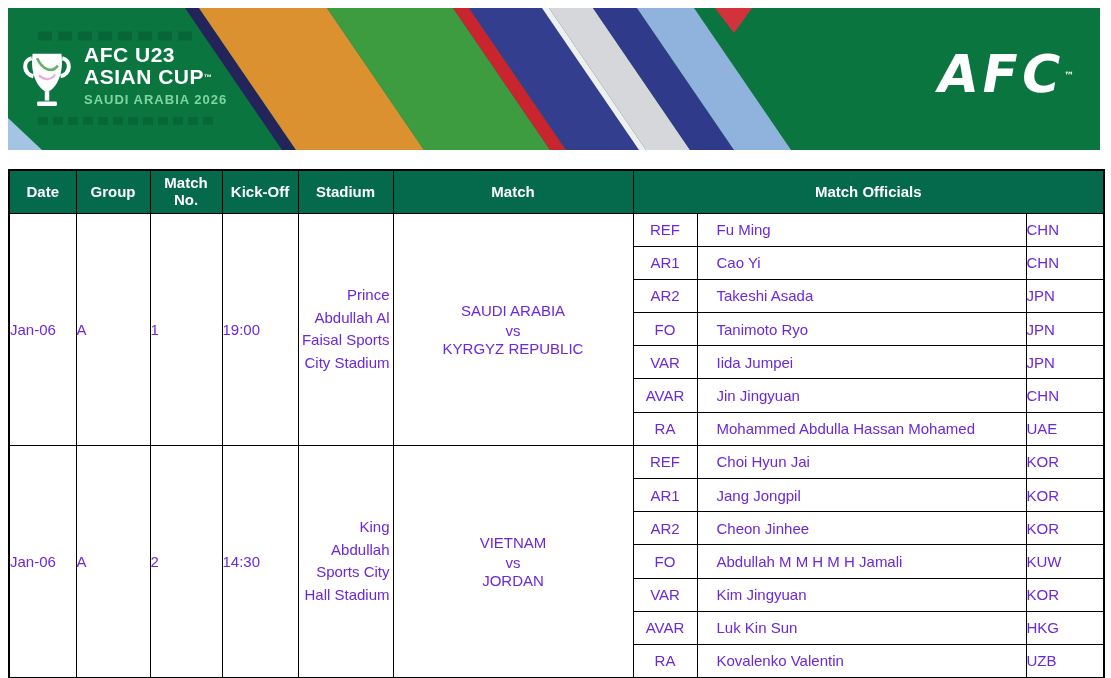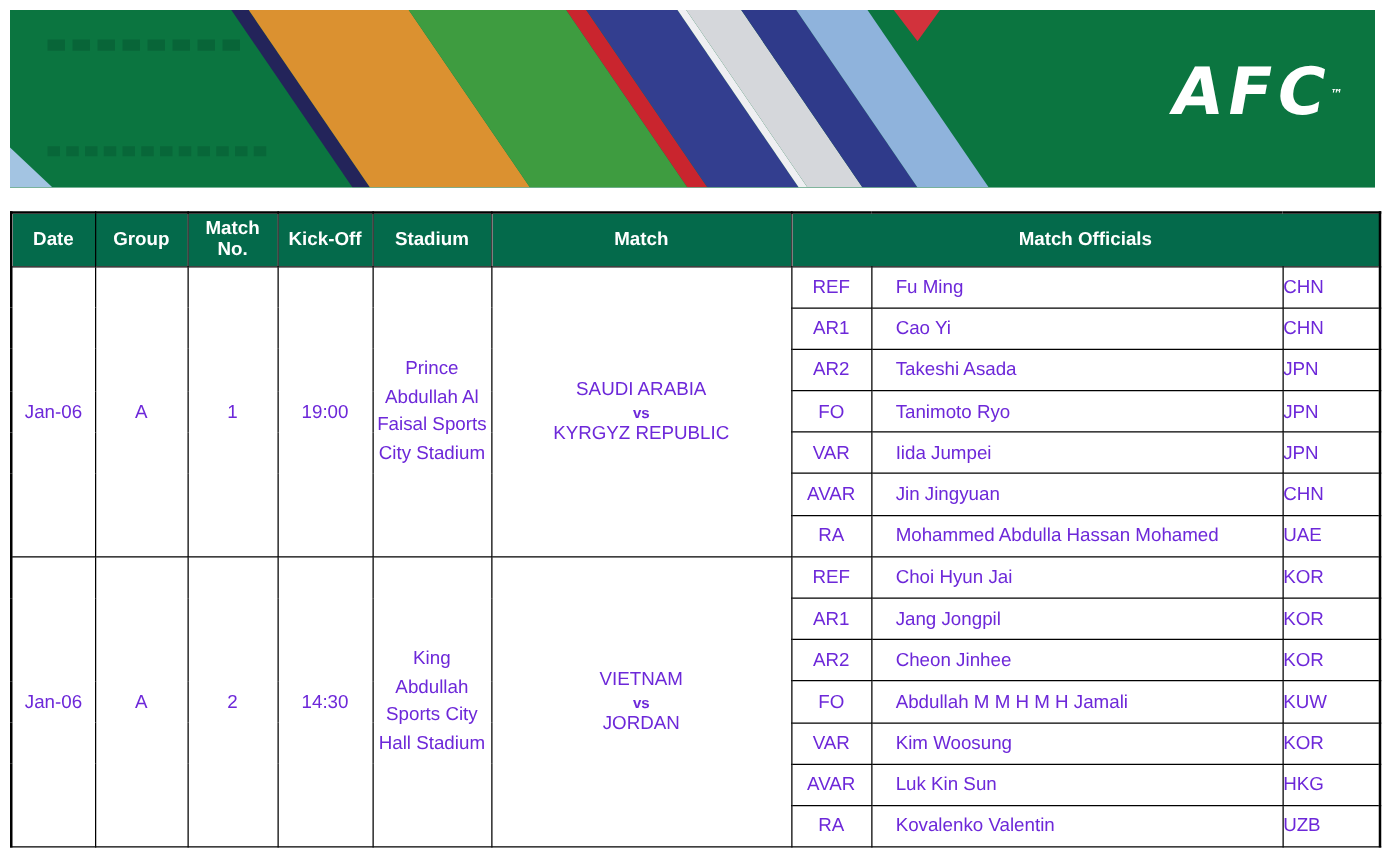--- a/index.html
+++ b/index.html
@@ -25,29 +25,29 @@
   .sched { position: absolute; left: 8px; top: 169px; width: 1095px;
            border-collapse: collapse; table-layout: fixed; }
   .sched td, .sched th { border: 1px solid #000; overflow: hidden; }
   .sched { border: 2px solid #000; }
   .sched thead tr { height: 43px; }
   .sched thead th { background: #046A4B; color: #ffffff; font-weight: 700; font-size: 15px;
                     text-align: center; vertical-align: middle; line-height: 1.1; padding: 0 2px;
                     border-color: #000; }
   .sched tbody tr { height: 33.2px; }
   .sched tbody td { color: #6d28d9; font-size: 15px; vertical-align: middle; }
-  .c-date, .c-group, .c-no, .c-ko { text-align: center; }
-  .c-stadium { text-align: center; line-height: 1.5; padding: 4px 3px; }
+  .c-date, .c-group, .c-no, .c-ko { }
+  .c-stadium { text-align: right; line-height: 1.5; padding: 4px 3px; }
   .c-role { text-align: center; }
   .c-name { text-align: left; padding: 0 19px; }
   .c-ctry { text-align: left; }
   .c-match { padding: 0 6px; }
   .match-flex { display: flex; align-items: center; justify-content: space-between; gap: 0; flex-direction: column; }
   .match-flex .team { flex: 1 1 0; text-align: center; line-height: 1.4; }
-  .match-flex .vs { font-size: 12px; flex: 0 0 auto; position: relative; top: 1px; font-weight: bold; }
+  .match-flex .vs { font-size: 15px; flex: 0 0 auto; position: relative; top: 1px; }
 </style>
 </head>
 <body>
 
 <div class="page">
 
   <div class="banner">
     <svg class="banner-art" viewBox="0 0 1092 142" preserveAspectRatio="none" aria-hidden="true">
       <rect x="0" y="0" width="1092" height="142" fill="#0B7540"></rect>
 
@@ -62,20 +62,36 @@
       <polygon points="629,0 686,0 783,142 726,142" fill="#8FB3DC"></polygon>
 
       <polygon points="707,0 744,0 726,25" fill="#D2323C"></polygon>
 
       <polygon points="0,110 0,142 34,142" fill="#A3C4E2"></polygon>
 
       <line x1="30" y1="28" x2="190" y2="28" stroke="#04482A" stroke-width="9" stroke-dasharray="14 6" opacity="0.35"></line>
       <line x1="30" y1="113" x2="205" y2="113" stroke="#04482A" stroke-width="8" stroke-dasharray="10 5" opacity="0.3"></line>
     </svg>
 
+    <div class="logo-block">
+      <svg class="trophy" viewBox="0 0 60 72" aria-hidden="true">
+        <path d="M14 8 L46 8 C49 30 41 46 30 51 C19 46 11 30 14 8 Z" fill="#ffffff"></path>
+        <path d="M13 13 C3 15 3 30 15 33" fill="none" stroke="#ffffff" stroke-width="4.5"></path>
+        <path d="M47 13 C57 15 57 30 45 33" fill="none" stroke="#ffffff" stroke-width="4.5"></path>
+        <path d="M19 13 C25 26 36 30 42 21" fill="none" stroke="#3E9C40" stroke-width="3" opacity="0.8"></path>
+        <path d="M21 32 C28 38 35 37 39 31" fill="none" stroke="#DFA9D6" stroke-width="2.5" opacity="0.9"></path>
+        <rect x="27.5" y="50" width="5" height="10" fill="#ffffff"></rect>
+        <rect x="19" y="61" width="22" height="5" rx="1.5" fill="#ffffff"></rect>
+      </svg>
+      <div class="logo-text">
+        <div class="logo-line">AFC U23</div>
+        <div class="logo-line"><span>ASIAN CUP</span><span class="tm">™</span></div>
+        <div class="logo-sub">SAUDI ARABIA 2026</div>
+      </div>
+    </div>
 
     <div class="afc-wordmark"><span>AFC</span><span class="tm">™</span></div>
   </div>
 
   <table class="sched">
     <colgroup>
       <col style="width:67px">
         <col style="width:74px">
         <col style="width:72px">
       <col style="width:76px">
@@ -173,21 +189,21 @@
         <td class="c-name">Cheon Jinhee</td>
         <td class="c-ctry">KOR</td>
       </tr>
       <tr>
         <td class="c-role">FO</td>
         <td class="c-name">Abdullah M M H M H Jamali</td>
         <td class="c-ctry">KUW</td>
       </tr>
       <tr>
         <td class="c-role">VAR</td>
-        <td class="c-name">Kim Woosung</td>
+        <td class="c-name">Kim Jingyuan</td>
         <td class="c-ctry">KOR</td>
       </tr>
       <tr>
         <td class="c-role">AVAR</td>
         <td class="c-name">Luk Kin Sun</td>
         <td class="c-ctry">HKG</td>
       </tr>
       <tr>
         <td class="c-role">RA</td>
         <td class="c-name">Kovalenko Valentin</td>

